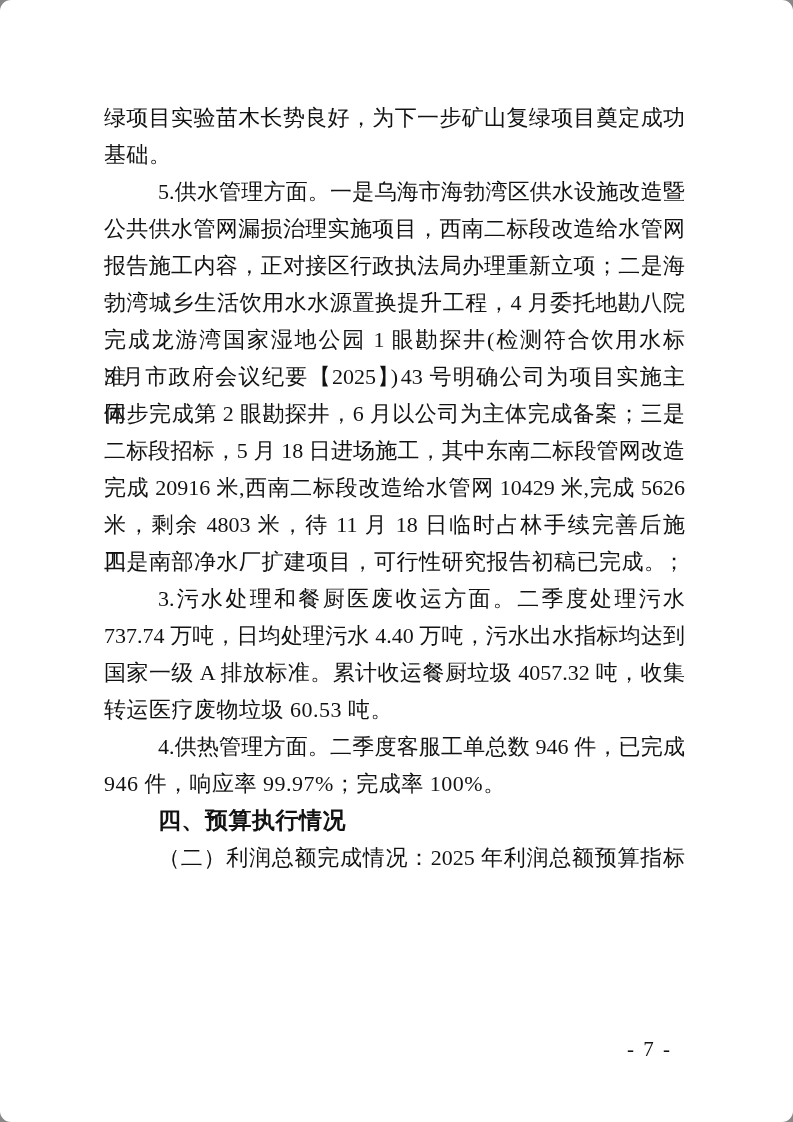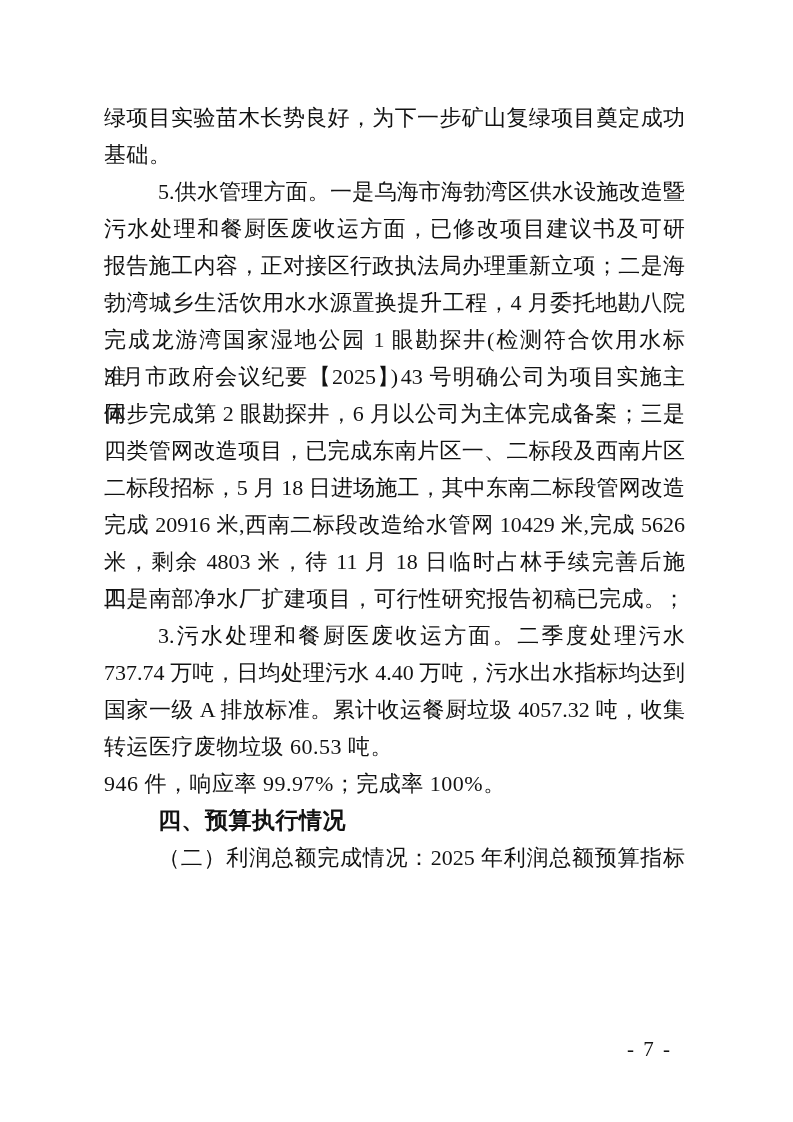--- a/index.html
+++ b/index.html
@@ -8,20 +8,21 @@
     background: #888;
   }
   .page {
     position: relative;
     width: 793px;
     height: 1122px;
     background: #ffffff;
     overflow: hidden;
     font-family: "Liberation Serif", "DejaVu Serif", serif;
     color: #121212;
+    border-radius: 11px;
   }
   .doc-body {
     position: absolute;
     left: 104px;
     top: 99px;
     width: 581px;
   }
   .paragraph {
     margin: 0;
     padding: 0;
@@ -62,39 +63,39 @@
 <body>
 
 <div class="page">
   <div class="doc-body">
       <div class="paragraph body">
         <div class="line justify">绿项目实验苗木长势良好，为下一步矿山复绿项目奠定成功</div>
         <div class="line">基础。</div>
       </div>
       <div class="paragraph body">
         <div class="line justify indent">5.供水管理方面。一是乌海市海勃湾区供水设施改造暨</div>
-        <div class="line justify">污水处理和餐厨医废收运方面，已修改项目建议书及可研</div>
+        <div class="line justify">公共供水管网漏损治理实施项目，西南二标段改造给水管网</div>
         <div class="line justify">报告施工内容，正对接区行政执法局办理重新立项；二是海</div>
         <div class="line justify">勃湾城乡生活饮用水水源置换提升工程，4 月委托地勘八院</div>
         <div class="line justify">完成龙游湾国家湿地公园 1 眼勘探井(检测符合饮用水标准)，</div>
         <div class="line justify">5 月市政府会议纪要【2025】43 号明确公司为项目实施主体，</div>
         <div class="line justify">同步完成第 2 眼勘探井，6 月以公司为主体完成备案；三是</div>
-        <div class="line justify">四类管网改造项目，已完成东南片区一、二标段及西南片区</div>
         <div class="line justify">二标段招标，5 月 18 日进场施工，其中东南二标段管网改造</div>
         <div class="line justify">完成 20916 米,西南二标段改造给水管网 10429 米,完成 5626</div>
         <div class="line justify">米，剩余 4803 米，待 11 月 18 日临时占林手续完善后施工；</div>
         <div class="line">四是南部净水厂扩建项目，可行性研究报告初稿已完成。</div>
       </div>
       <div class="paragraph body">
         <div class="line justify indent">3.污水处理和餐厨医废收运方面。二季度处理污水</div>
         <div class="line justify">737.74 万吨，日均处理污水 4.40 万吨，污水出水指标均达到</div>
         <div class="line justify">国家一级 A 排放标准。累计收运餐厨垃圾 4057.32 吨，收集</div>
         <div class="line">转运医疗废物垃圾 60.53 吨。</div>
       </div>
       <div class="paragraph body">
+        <div class="line justify indent">4.供热管理方面。二季度客服工单总数 946 件，已完成</div>
         <div class="line">946 件，响应率 99.97%；完成率 100%。</div>
       </div>
       <div class="paragraph heading">
         <div class="line indent">四、预算执行情况</div>
       </div>
       <div class="paragraph body">
         <div class="line justify indent">（二）利润总额完成情况：2025 年利润总额预算指标</div>
       </div>
     </div>
   <div class="page-number">- 7 -</div>

